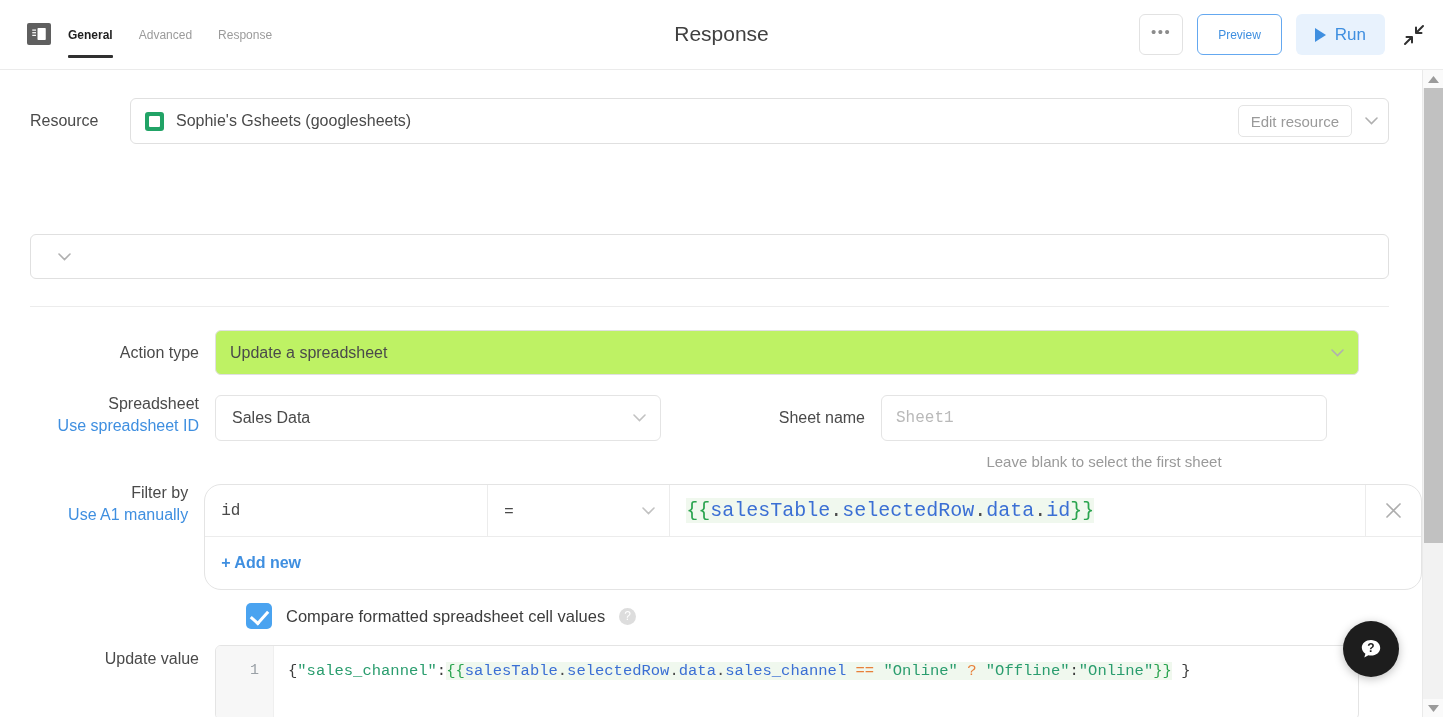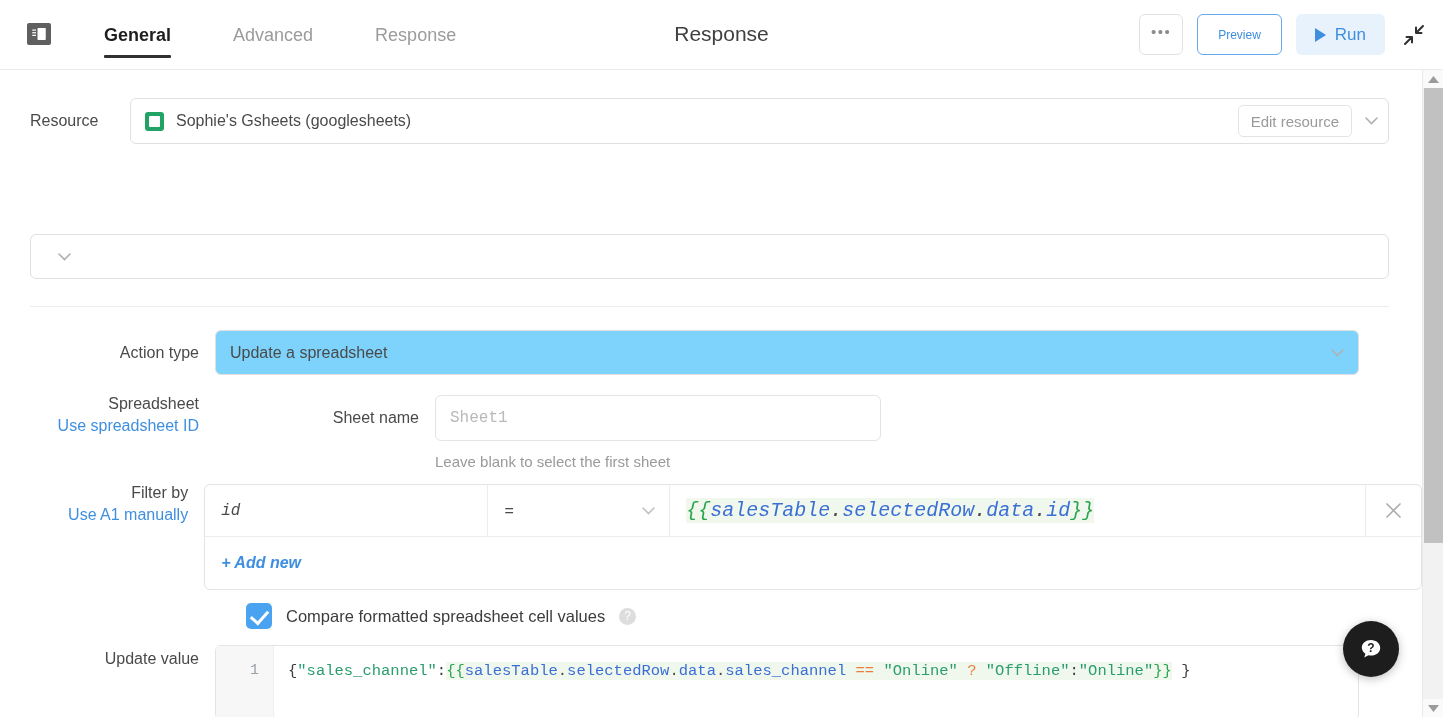--- a/index.html
+++ b/index.html
@@ -20,21 +20,21 @@
   .panel-toggle {
     position: absolute; left: 24px; top: 20px;
     width: 30px; height: 28px; display:flex; align-items:center; justify-content:center;
     cursor: pointer;
   }
   .panel-icon { width: 24px; height: 22px; background:#5f5f5f; border-radius:2px;
     display:flex; align-items:center; justify-content:flex-end; padding:3px; }
 
   .tabs { position:absolute; left:68px; top:0; height:70px; display:flex; align-items:center; gap:26px; }
   .tab {
-    font-size: 18px; color:#9b9b9b; height:70px; line-height:70px; cursor:pointer; position:relative;margin-left:36px;
+    font-size: 12px; color:#9b9b9b; height:70px; line-height:70px; cursor:pointer; position:relative;
   }
   .tab.active { color:#1f1f1f; font-weight:600; }
   .tab.active::after {
     content:""; position:absolute; left:0; right:0; bottom:12px; height:3px; background:#303030; border-radius:1px;
   }
 
   .title {
     position:absolute; left:0; right:0; top:22px; text-align:center;
     font-size:21px; color:#404040; pointer-events:none;
   }
@@ -92,46 +92,46 @@
     border:1px solid #e0e0e0; border-radius:6px; display:flex; align-items:center; padding:0 12px 0 14px;
   }
   .trigger-text { flex:1; font-size:16px; color:#4a4a4a; }
 
   .divider { position:absolute; left:30px; top:236px; width:1359px; height:1px; background:#ececec; }
 
   
   .action-row { position:absolute; left:0; top:260px; width:1422px; display:flex; align-items:center; }
   .lbl-col { width:215px; text-align:right; padding-right:16px; }
   .action-box {
-    width:1144px; height:45px; border:1px solid #e0e0e0; border-radius:6px; background:#7dd3fc;
+    width:1144px; height:45px; border:1px solid #e0e0e0; border-radius:6px; background:#bef264;
     display:flex; align-items:center; padding:0 12px 0 14px;
   }
   .action-text { flex:1; font-size:16px; color:#4a4a4a; }
 
   
   .sheet-row { position:absolute; left:0; top:325px; width:1422px; display:flex; align-items:flex-start; }
   .sp-lbl { width:215px; text-align:right; padding-right:16px; display:flex; flex-direction:column; align-items:flex-end; gap:4px;}
   .sp-box {
     width:446px; height:46px; border:1px solid #e4e4e4; border-radius:6px; background:#fff;
     display:flex; align-items:center; padding:0 12px 0 16px;
   }
   .sp-text { flex:1; font-size:16px; color:#4a4a4a; }
   .sn-lbl { width:220px; text-align:right; padding-right:16px; font-size:16px; color:#4a4a4a; line-height:46px;}
   .sn-box {
     width:446px; height:46px; border:1px solid #e4e4e4; border-radius:6px; background:#fff;
     display:flex; align-items:center; padding:0 14px;
   }
   .sn-placeholder { font-size:16px; color:#b9b9b9; font-family:"Liberation Mono", monospace; }
-  .sn-hint { margin-top:12px; font-size:15px; color:#9a9a9a; width:446px;}
+  .sn-hint { margin-top:12px; font-size:15px; color:#9a9a9a; text-align:center; width:446px;}
 
   
   .filter-row { position:absolute; left:0; top:414px; width:1422px; display:flex; align-items:flex-start; }
   .fl-lbl { width:215px; text-align:right; padding-right:16px; display:flex; flex-direction:column; align-items:flex-end; gap:4px;}
   .filter-card {
-    width:1288px; border:1px solid #e4e4e4; border-radius:6px; background:#fff; overflow:hidden;font-style:italic;
+    width:1288px; border:1px solid #e4e4e4; border-radius:17px; background:#fff; overflow:hidden;
   }
   .filter-line { display:flex; align-items:stretch; height:52px; border-bottom:1px solid #ececec; }
   .f-key {
     width:283px; display:flex; align-items:center; padding:0 16px;
     font-family:"Liberation Mono", monospace; font-size:16px; color:#4a4a4a; border-right:1px solid #ececec;
   }
   .f-op {
     width:182px; display:flex; align-items:center; justify-content:space-between; padding:0 12px 0 16px;
     font-size:16px; color:#4a4a4a; border-right:1px solid #ececec;
   }
@@ -291,20 +291,30 @@
               <path d="M1 1 L6.5 6.5 L12 1" stroke="#b0b0b0" stroke-width="1.6" fill="none" stroke-linecap="round"></path>
             </svg>
         </span>
       </div>
     </div>
 
     <div class="sheet-row">
       <div class="sp-lbl">
         <span class="label">Spreadsheet</span>
         <span class="link">Use spreadsheet ID</span>
+      </div>
+      <div>
+        <div class="sp-box">
+          <span class="sp-text">Sales Data</span>
+          <span class="chev">
+            <svg width="13" height="8" viewBox="0 0 13 8">
+                <path d="M1 1 L6.5 6.5 L12 1" stroke="#c2c2c2" stroke-width="1.6" fill="none" stroke-linecap="round"></path>
+              </svg>
+          </span>
+        </div>
       </div>
       <div class="sn-lbl">Sheet name</div>
       <div>
         <div class="sn-box">
           <span class="sn-placeholder">Sheet1</span>
         </div>
         <div class="sn-hint">Leave blank to select the first sheet</div>
       </div>
     </div>
 

